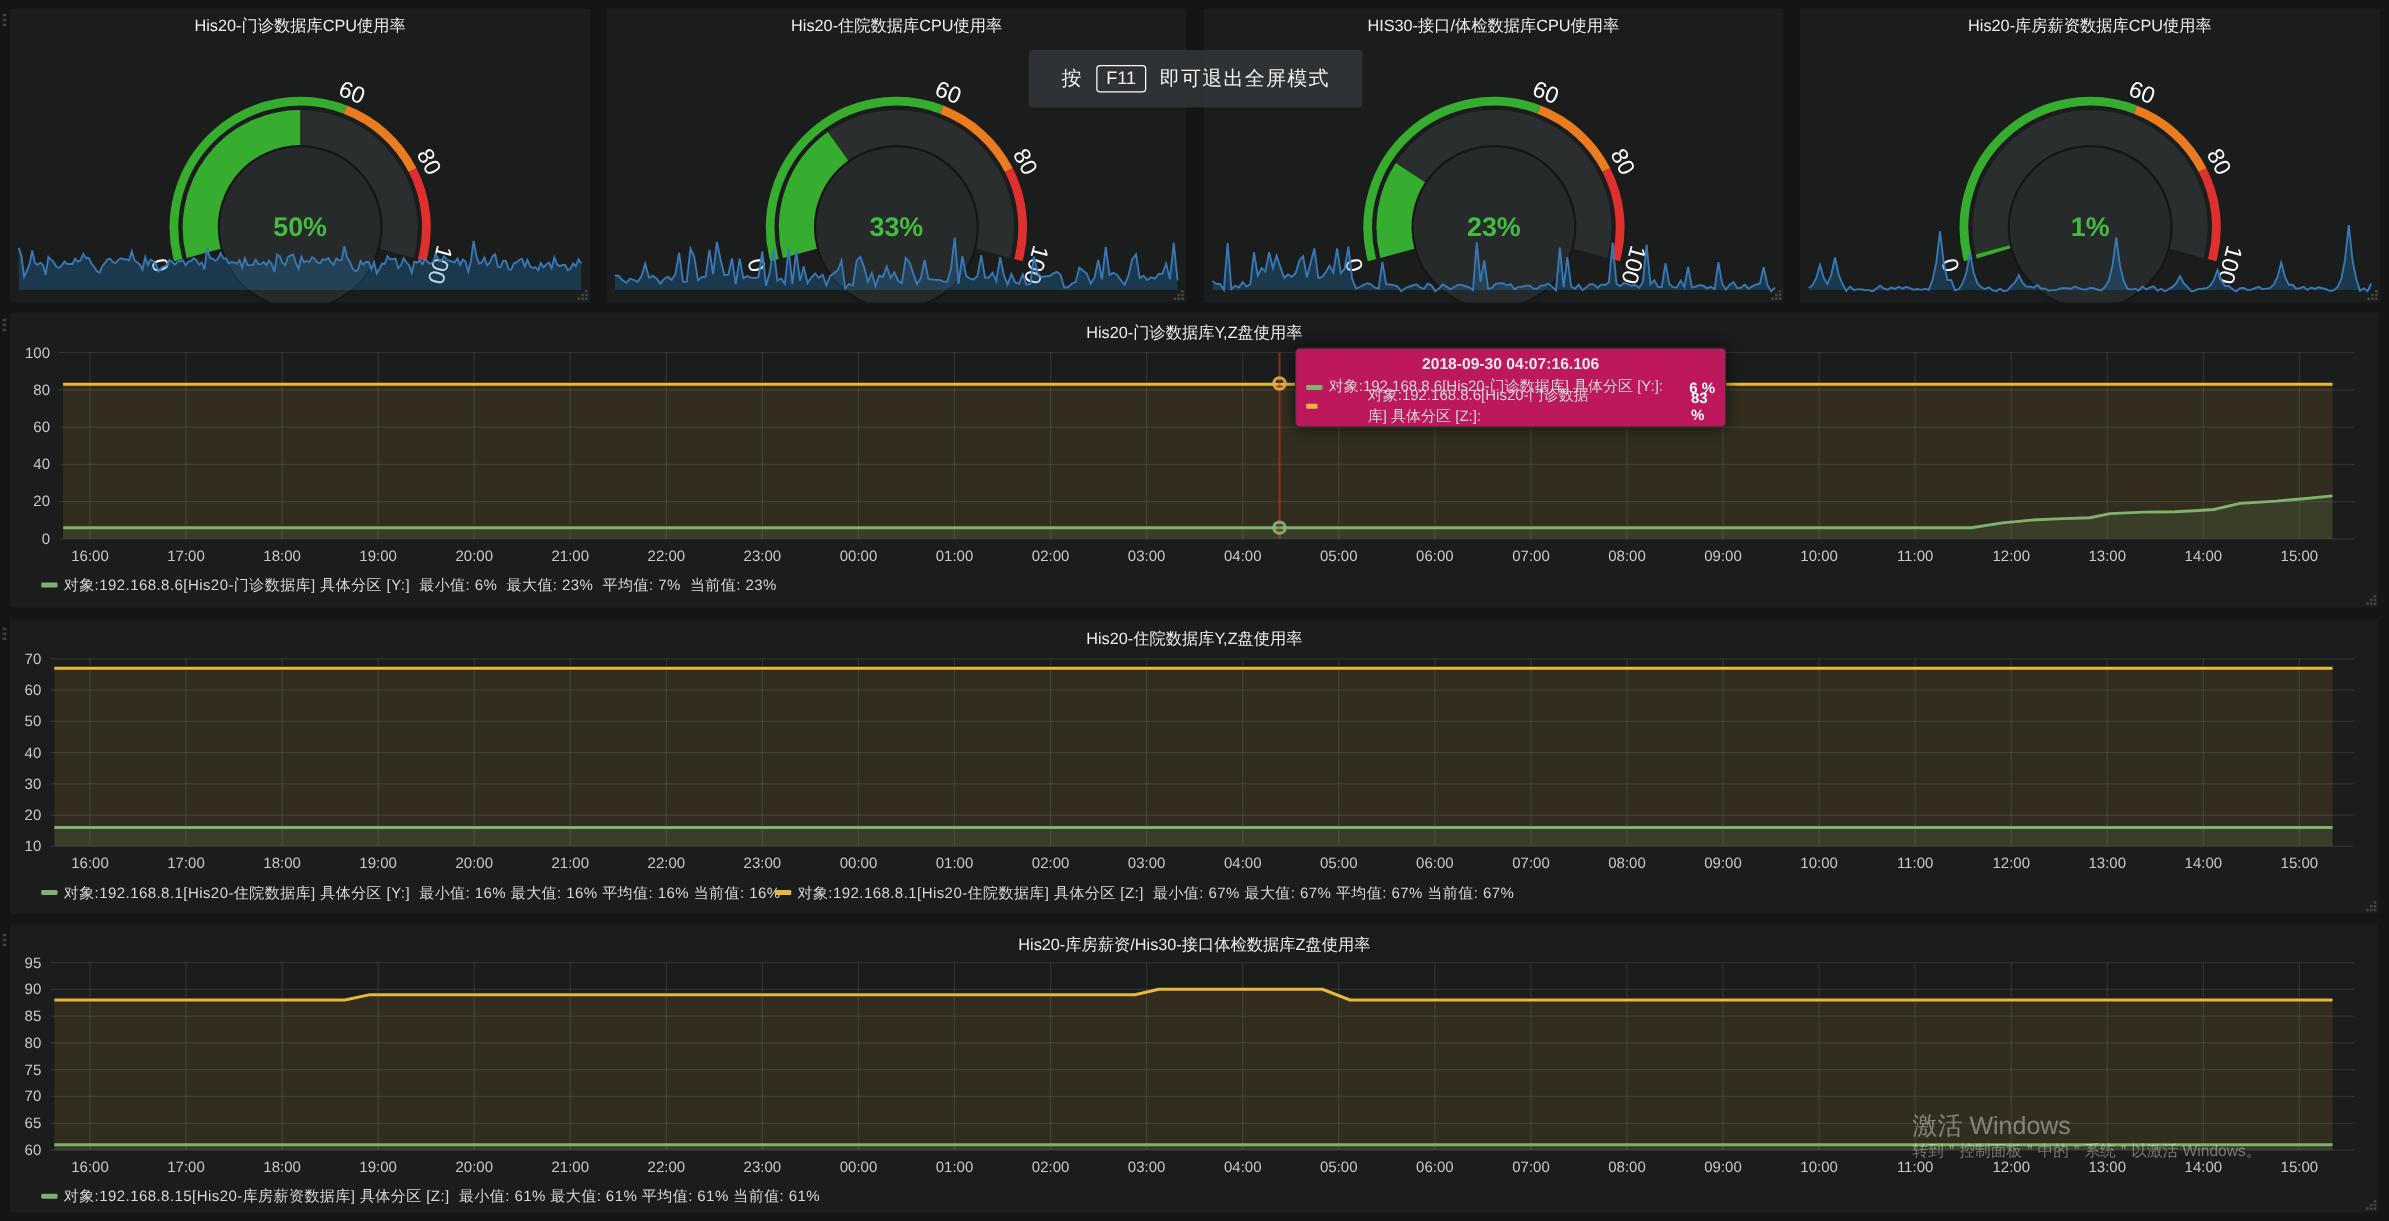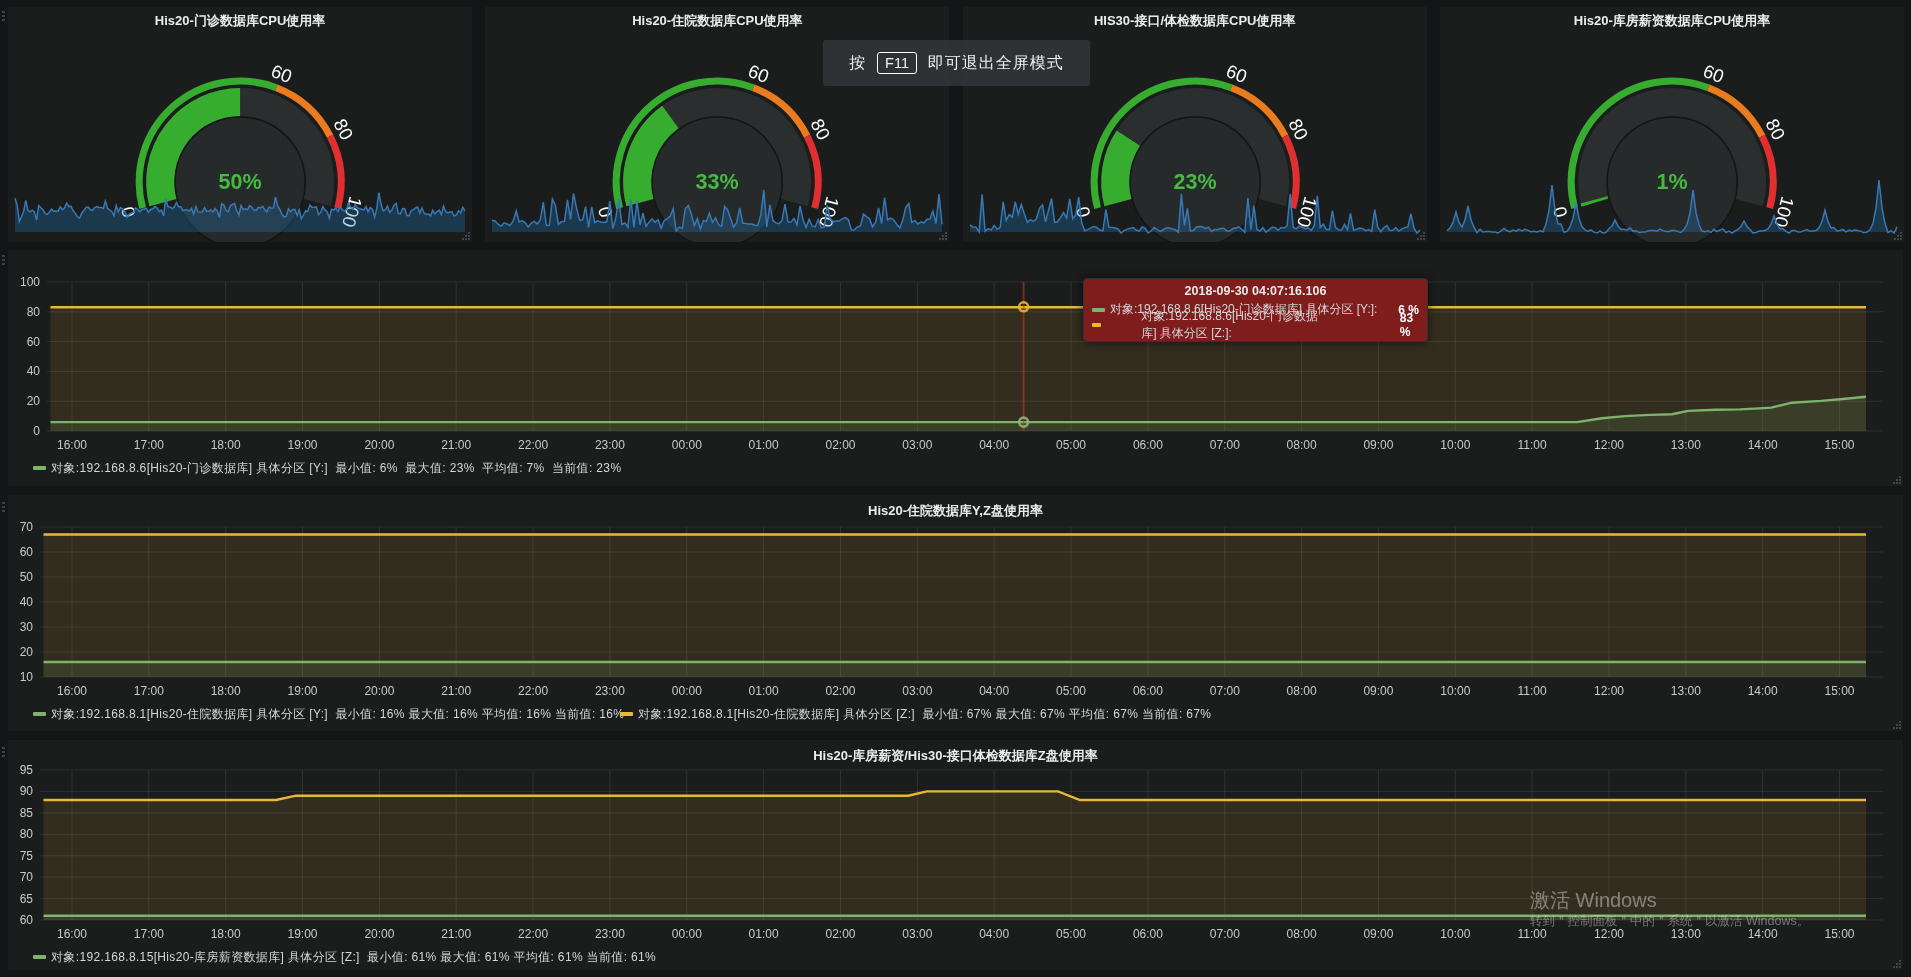--- a/index.html
+++ b/index.html
@@ -1,16 +1,16 @@
 <!DOCTYPE html>
 <html><head><meta charset="utf-8"><style>
 
 html,body{margin:0;padding:0;width:1911px;height:977px;background:#131516;overflow:hidden;font-family:"Liberation Sans",sans-serif;}
 .panel{position:absolute;background:#1b1d1d;}
-.ptitle{position:absolute;width:100%;text-align:center;font-size:13px;font-weight:bold;color:#eceded;letter-spacing:0px;}
+.ptitle{position:absolute;width:100%;text-align:center;font-size:13px;font-weight:normal;color:#eceded;letter-spacing:0px;}
 .leg{position:absolute;font-size:12px;letter-spacing:0.35px;color:#d5d6d7;white-space:nowrap;}
 .dash{display:inline-block;width:13px;height:4px;border-radius:1px;margin-right:5px;vertical-align:2px;}
 .rsz{position:absolute;right:2px;bottom:2px;width:2px;height:2px;background:#414646;box-shadow:-3px 0 #414646,-6px 0 #414646,0 -3px #414646,-3px -3px #414646,0 -6px #414646;}
 .rowh{position:absolute;left:2px;width:3px;height:2px;background:#3c4040;box-shadow:0 4px #3c4040,0 8px #3c4040;}
 
 </style></head><body>
 <span class="rowh" style="top:11px"></span>
 <span class="rowh" style="top:255px"></span>
 <span class="rowh" style="top:502px"></span>
 <span class="rowh" style="top:747px"></span>
@@ -84,20 +84,21 @@
       <text x="273.7" y="66.7" transform="rotate(381 273.7 66.7)" text-anchor="middle" dominant-baseline="central" font-size="18.5" fill="#ffffff" font-family="Liberation Sans">60</text>
       <text x="335.5" y="122.3" transform="rotate(423 335.5 122.3)" text-anchor="middle" dominant-baseline="central" font-size="18.5" fill="#ffffff" font-family="Liberation Sans">80</text>
       <text x="344.2" y="205" transform="rotate(465 344.2 205)" text-anchor="middle" dominant-baseline="central" font-size="18.5" fill="#ffffff" font-family="Liberation Sans">100</text>
       <polygon points="7,225 7,223.5 10,221.2 13,215.4 16,205 19,215.4 22,220.2 25,212.8 28,199 31,212.8 34,220.2 37,225.7 40,222.2 43,225 46,224.5 49,224.4 52,225.1 55,225.1 58,226 61,223.9 64,221.5 67,223.8 70,224.7 73,223 76,224.1 79,222.4 82,223.9 85,222.4 88,223.5 91,224.8 94,224.2 97,224.9 100,223.9 103,224.8 106,217.1 109,203.3 112,178 115,203.3 118,217.1 121,217.1 124,225.2 127,224.4 130,219.8 133,211.4 136,196 139,211.4 142,219.8 145,222.8 148,224.3 151,222.8 154,225.1 157,226 160,224 163,226 166,225.3 169,221.7 172,219.1 175,213 178,219.1 181,222.3 184,222.3 187,223.2 190,220.8 193,224.1 196,223.8 199,225.5 202,225.1 205,225.1 208,223.8 211,223.6 214,223.6 217,224 220,222 223,223.6 226,224.5 229,224.6 232,223.3 235,223.6 238,224.6 241,225.4 244,222.5 247,217.8 250,205.6 253,183 256,205.6 259,217.8 262,224 265,224.7 268,223.9 271,225.4 274,222.2 277,224.5 280,222.9 283,222 286,225.5 289,224 292,226 295,224.2 298,222.5 301,219.5 304,214 307,219.5 310,222.5 313,226 316,225.5 319,224.1 322,224 325,223.6 328,221.8 331,217.2 334,209 337,217.2 340,221.8 343,221.8 346,224.3 349,226 352,223.6 355,223.4 358,225 361,224.7 364,223.6 367,222.5 370,224.3 373,223.9 376,223.5 379,220.8 382,214.6 385,203 388,214.6 391,220.8 394,220.8 397,224 400,223.5 403,222.4 406,224.9 409,223 412,224.1 415,222.8 418,223.6 421,224.4 424,225.8 427,225.1 430,222.8 433,216.3 436,201.1 439,173 442,201.1 445,216.3 448,225.6 451,223.7 454,226 457,219.8 457,225" fill="rgba(31,118,189,0.30)"></polygon>
       <polyline points="7,223.5 10,221.2 13,215.4 16,205 19,215.4 22,220.2 25,212.8 28,199 31,212.8 34,220.2 37,225.7 40,222.2 43,225 46,224.5 49,224.4 52,225.1 55,225.1 58,226 61,223.9 64,221.5 67,223.8 70,224.7 73,223 76,224.1 79,222.4 82,223.9 85,222.4 88,223.5 91,224.8 94,224.2 97,224.9 100,223.9 103,224.8 106,217.1 109,203.3 112,178 115,203.3 118,217.1 121,217.1 124,225.2 127,224.4 130,219.8 133,211.4 136,196 139,211.4 142,219.8 145,222.8 148,224.3 151,222.8 154,225.1 157,226 160,224 163,226 166,225.3 169,221.7 172,219.1 175,213 178,219.1 181,222.3 184,222.3 187,223.2 190,220.8 193,224.1 196,223.8 199,225.5 202,225.1 205,225.1 208,223.8 211,223.6 214,223.6 217,224 220,222 223,223.6 226,224.5 229,224.6 232,223.3 235,223.6 238,224.6 241,225.4 244,222.5 247,217.8 250,205.6 253,183 256,205.6 259,217.8 262,224 265,224.7 268,223.9 271,225.4 274,222.2 277,224.5 280,222.9 283,222 286,225.5 289,224 292,226 295,224.2 298,222.5 301,219.5 304,214 307,219.5 310,222.5 313,226 316,225.5 319,224.1 322,224 325,223.6 328,221.8 331,217.2 334,209 337,217.2 340,221.8 343,221.8 346,224.3 349,226 352,223.6 355,223.4 358,225 361,224.7 364,223.6 367,222.5 370,224.3 373,223.9 376,223.5 379,220.8 382,214.6 385,203 388,214.6 391,220.8 394,220.8 397,224 400,223.5 403,222.4 406,224.9 409,223 412,224.1 415,222.8 418,223.6 421,224.4 424,225.8 427,225.1 430,222.8 433,216.3 436,201.1 439,173 442,201.1 445,216.3 448,225.6 451,223.7 454,226 457,219.8" fill="none" stroke="#3878b4" stroke-width="1.5"></polyline>
       <text x="232.1" y="182" text-anchor="middle" font-size="21.5" font-weight="bold" fill="#46bb41" font-family="Liberation Sans">1%</text>
     </svg>
     <span class="rsz"></span>
   </div>
 <div class="panel" style="left:8px;top:250px;width:1895px;height:236px">
+    <div class="ptitle" style="top:7px">His20-门诊数据库Y,Z盘使用率</div>
     <svg width="1895" height="236" style="position:absolute;left:0;top:0">
       <line x1="39" y1="181" x2="1875" y2="181" stroke="rgba(255,255,255,0.09)" stroke-width="1"></line>
       <text x="32" y="181" text-anchor="end" dominant-baseline="central" font-size="12" fill="#c9cacb" font-family="Liberation Sans">0</text>
       <line x1="39" y1="151.2" x2="1875" y2="151.2" stroke="rgba(255,255,255,0.09)" stroke-width="1"></line>
       <text x="32" y="151.2" text-anchor="end" dominant-baseline="central" font-size="12" fill="#c9cacb" font-family="Liberation Sans">20</text>
       <line x1="39" y1="121.4" x2="1875" y2="121.4" stroke="rgba(255,255,255,0.09)" stroke-width="1"></line>
       <text x="32" y="121.4" text-anchor="end" dominant-baseline="central" font-size="12" fill="#c9cacb" font-family="Liberation Sans">40</text>
       <line x1="39" y1="91.6" x2="1875" y2="91.6" stroke="rgba(255,255,255,0.09)" stroke-width="1"></line>
       <text x="32" y="91.6" text-anchor="end" dominant-baseline="central" font-size="12" fill="#c9cacb" font-family="Liberation Sans">60</text>
       <line x1="39" y1="61.8" x2="1875" y2="61.8" stroke="rgba(255,255,255,0.09)" stroke-width="1"></line>
@@ -306,21 +307,21 @@
       <text x="1831.5" y="197.5" text-anchor="middle" font-size="12" fill="#c9cacb" font-family="Liberation Sans">15:00</text>
       <polygon points="35.5,180 35.5,60 268,60 288,55.7 900,55.7 919,51.4 1050,51.4 1072,60 1858,60 1858,180" fill="#eab839" opacity="0.11"></polygon>
       <polygon points="35.5,180 35.5,175.7 1858,175.7 1858,180" fill="#7eb26d" opacity="0.12"></polygon>
       <polyline points="35.5,60 268,60 288,55.7 900,55.7 919,51.4 1050,51.4 1072,60 1858,60" fill="none" stroke="#eab839" stroke-width="2.4"></polyline>
       <polyline points="35.5,175.7 1858,175.7" fill="none" stroke="#7eb26d" stroke-width="2.4"></polyline>
     </svg>
     <div class="leg" style="left:25px;top:209px"><i class="dash" style="background:#7eb26d"></i>对象:192.168.8.15[His20-库房薪资数据库] 具体分区 [Z:]&nbsp;&nbsp;最小值: 61% 最大值: 61% 平均值: 61% 当前值: 61%</div>
     <span class="rsz"></span>
   </div>
 <div style="position:absolute;left:823px;top:40px;width:267px;height:46px;background:rgba(47,52,55,0.93);border-radius:3px;display:flex;align-items:center;justify-content:center;color:#f0f0f0;font-size:16px;letter-spacing:1px;">按&nbsp;&nbsp;<span style="display:inline-block;border:1px solid #fdfdfd;border-radius:3px;padding:2px 7px;font-size:14.5px;letter-spacing:0;">F11</span>&nbsp;&nbsp;即可退出全屏模式</div>
-<div style="position:absolute;left:1083px;top:278px;width:345px;height:64px;background:#7f1d1d;border:1px solid #313434;border-radius:4px;box-shadow:0 0 10px rgba(0,0,0,0.6);font-size:12px;color:#d5d6d7;box-sizing:border-box;padding:5px 8px;">
+<div style="position:absolute;left:1036px;top:278px;width:345px;height:64px;background:#be185d;border:1px solid #313434;border-radius:4px;box-shadow:0 0 10px rgba(0,0,0,0.6);font-size:12px;color:#d5d6d7;box-sizing:border-box;padding:5px 8px;">
 <div style="text-align:center;font-weight:bold;color:#e8e9ea;font-size:12.5px;padding-bottom:4px;">2018-09-30 04:07:16.106</div>
 <div style="display:flex;align-items:center;height:15.5px;">
       <i class="dash" style="background:#7eb26d"></i>
       <span>对象:192.168.8.6[His20-门诊数据库] 具体分区 [Y:]:</span>
       <span style="flex:1"></span>
       <b style="color:#fff">6 %</b>
     </div>
 <div style="display:flex;align-items:center;height:15.5px;gap:35px;">
       <i class="dash" style="background:#eab839"></i>
       <span>对象:192.168.8.6[His20-门诊数据库] 具体分区 [Z:]:</span>

